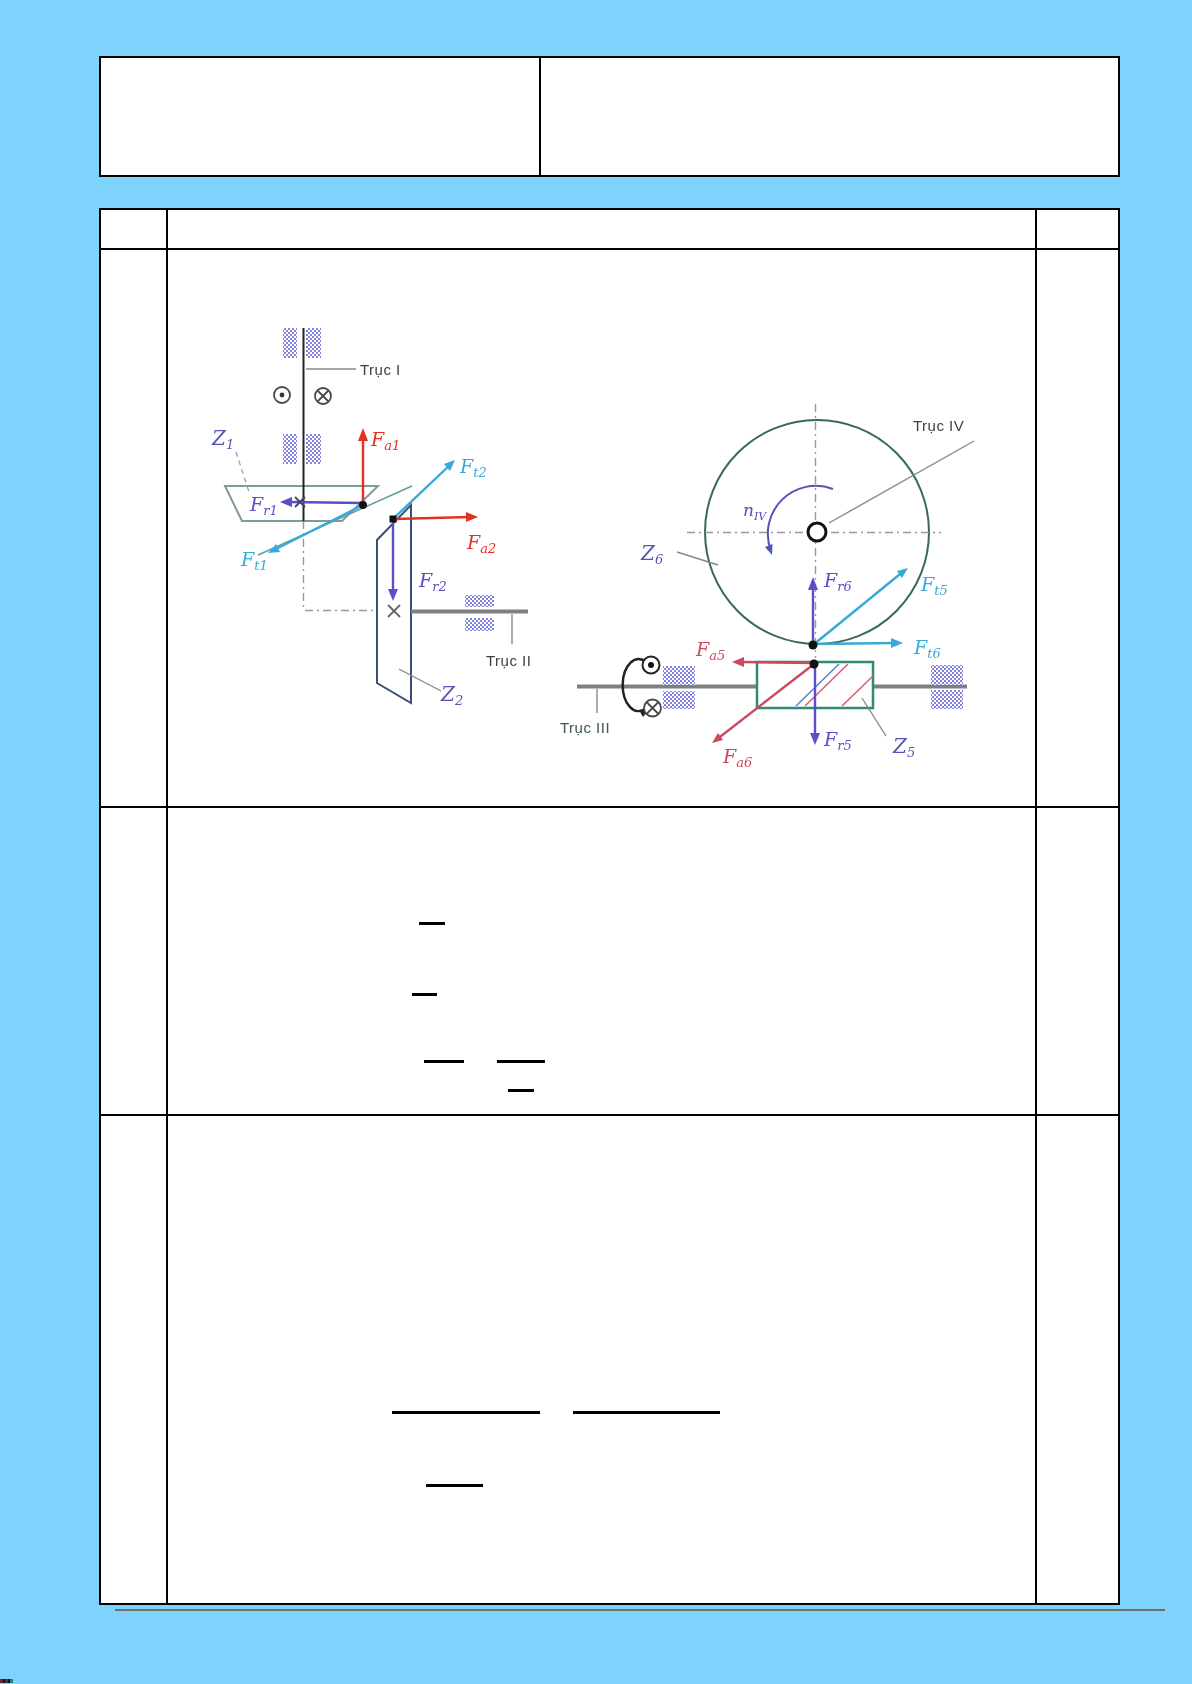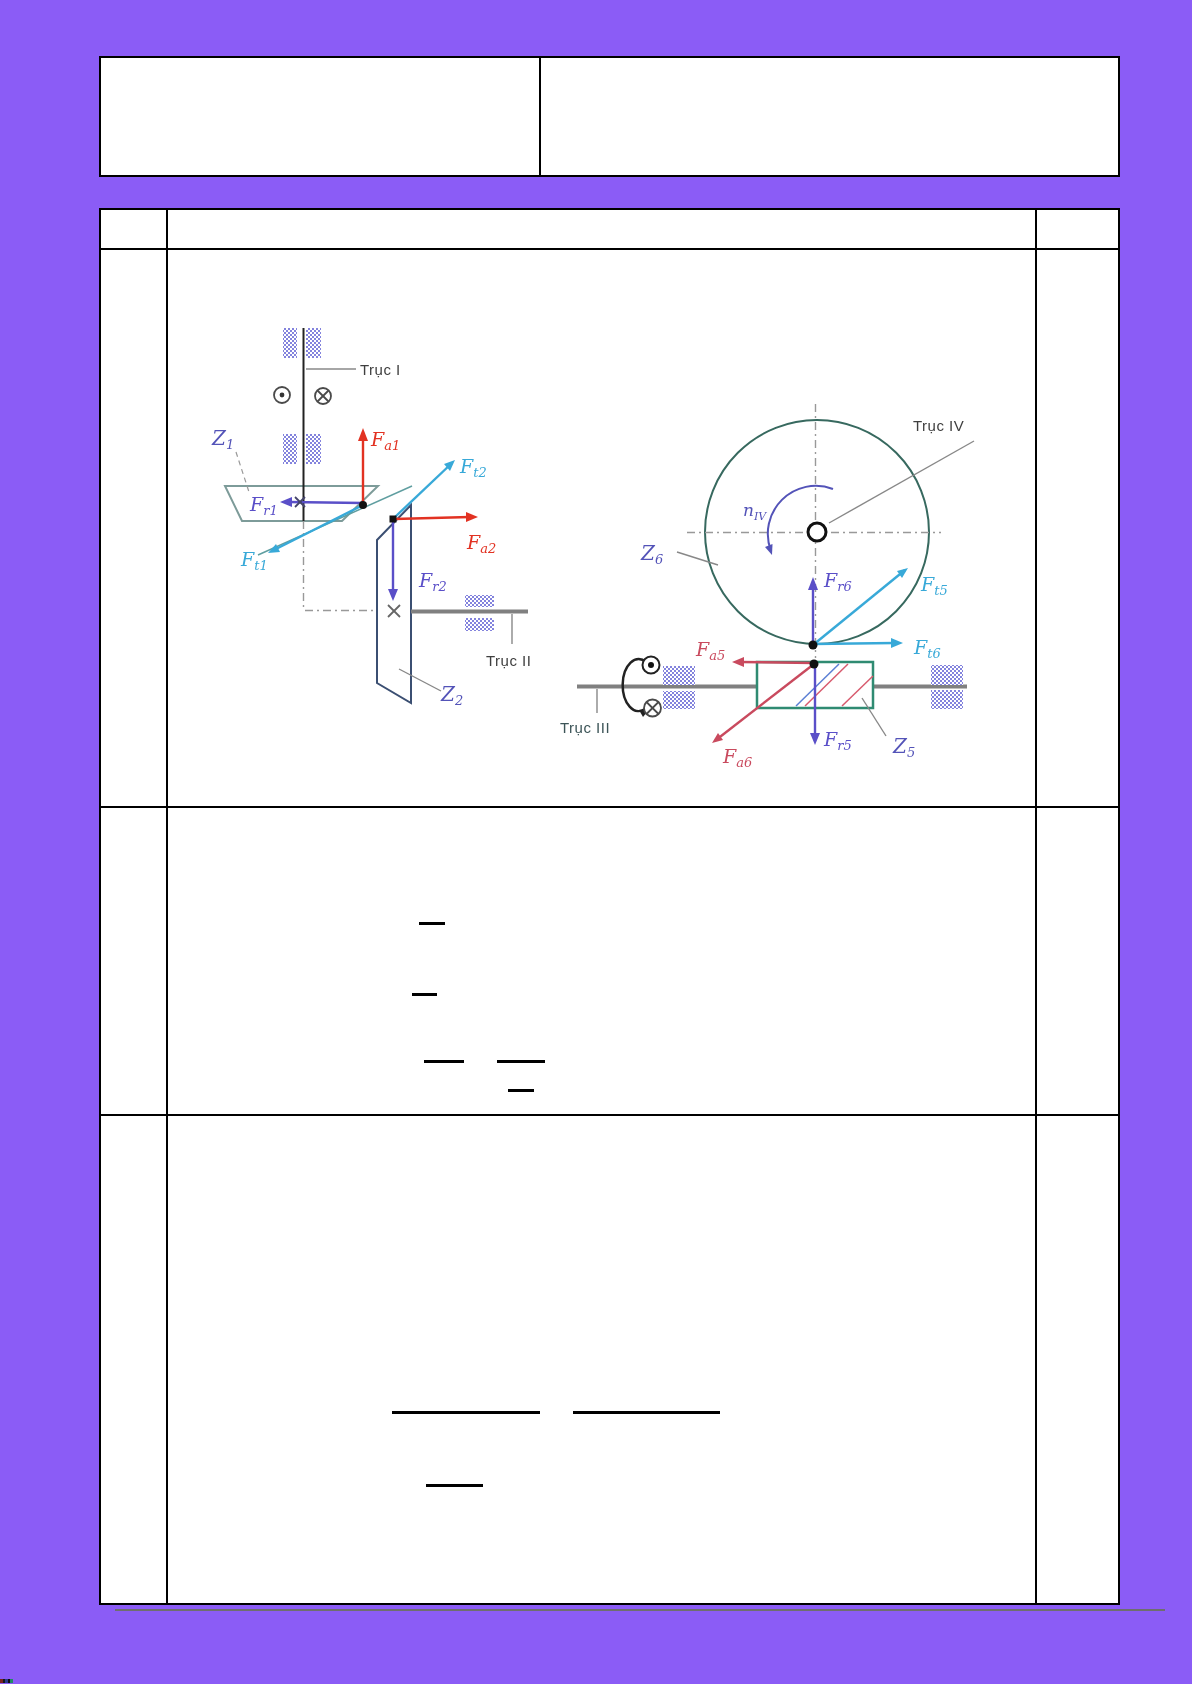--- a/index.html
+++ b/index.html
@@ -33,21 +33,21 @@
   .force-line{stroke-width:2.4px;fill:none;}
   .dashdot{stroke:#999;stroke-width:1.4px;stroke-dasharray:8 4 2 4;fill:none;}
   .leader{stroke:#888;stroke-width:1.4px;fill:none;}
   .leader-dash{stroke:#999;stroke-width:1.2px;stroke-dasharray:5 4;fill:none;}
   .shaft{stroke:var(--c-shaft_gray);stroke-width:4px;fill:none;}
   .symb{stroke:#4a4a4a;stroke-width:1.8px;fill:none;}
 </style>
 </head>
 <body>
 
-<div id="page" style="background: #8b5cf6; text-align: right;">
+<div id="page" style="background: #7dd3fc; text-align: right;">
 
   <div class="tbl-border" style="left:99px;top:56px;width:1021px;height:121px;">
     <div class="abs" style="left:0;top:0;width:438px;height:100%;"></div>
     <div class="vline" style="left:438px;top:0;height:117px;"></div>
     <div class="abs" style="left:442px;top:0;width:575px;height:100%;"></div>
   </div>
 
   <div class="tbl-border" style="left:99px;top:208px;width:1021px;height:1397px;">
 
     <div class="vline" style="left:65px;top:0;height:1393px;"></div>

